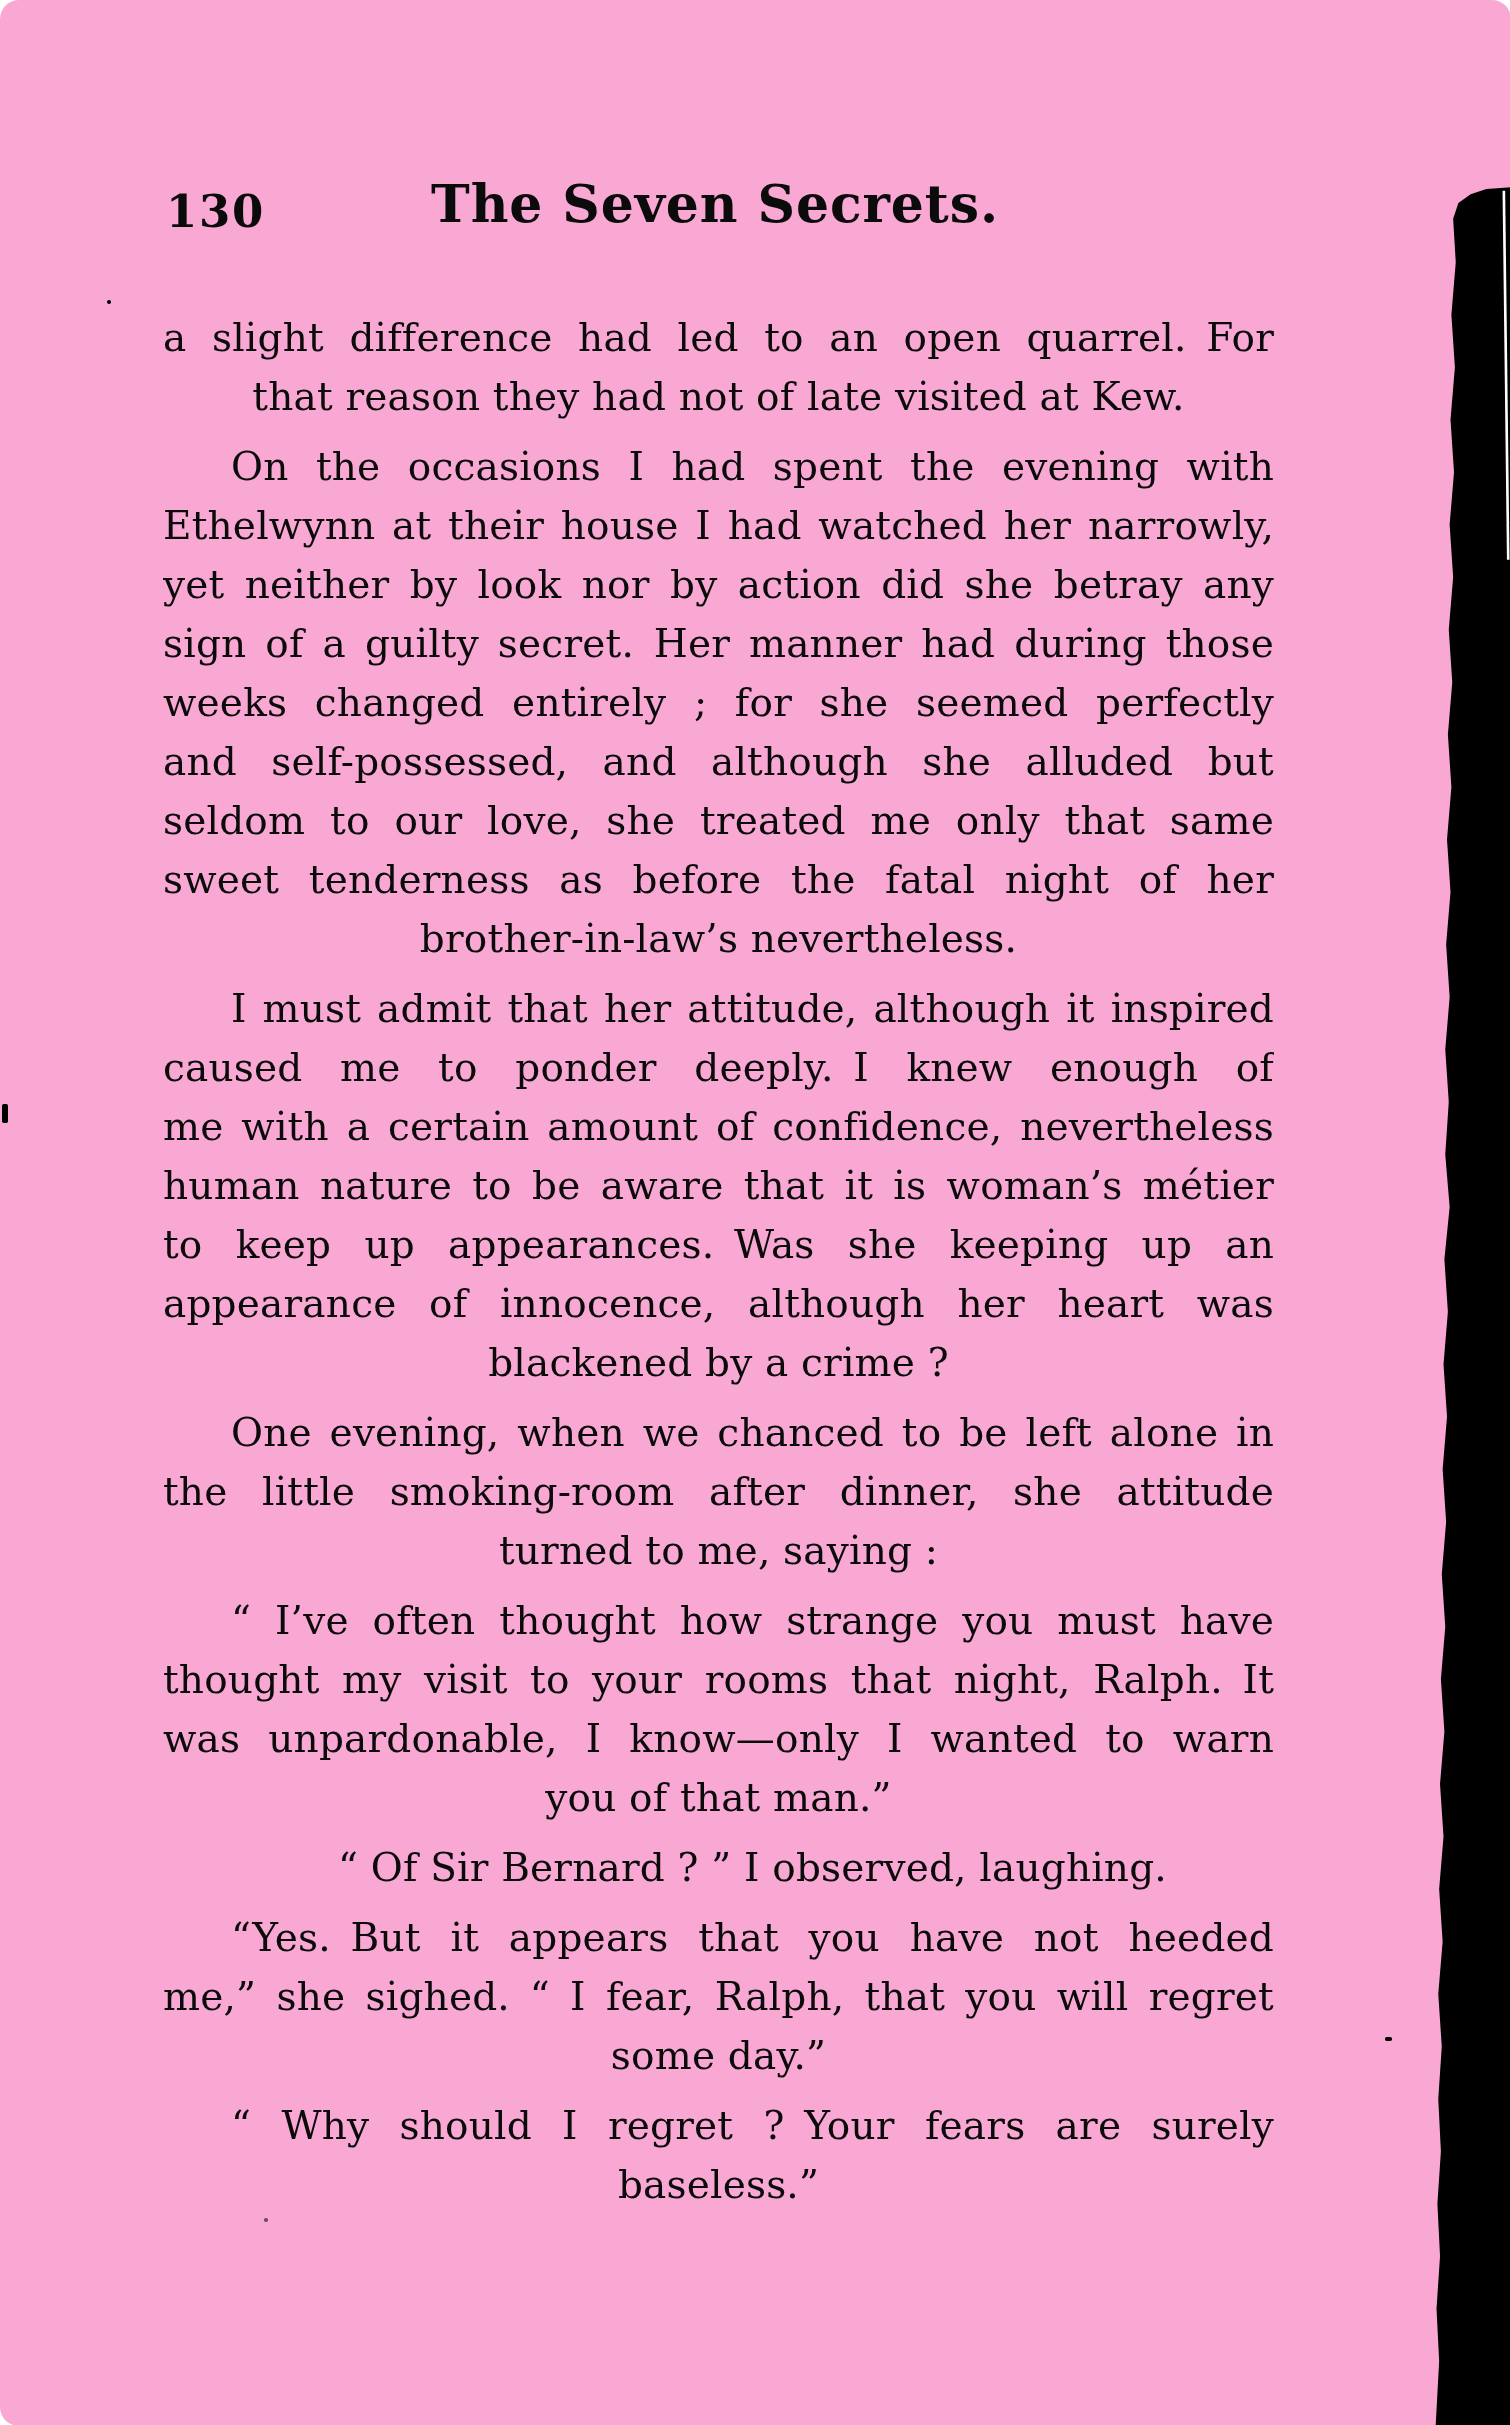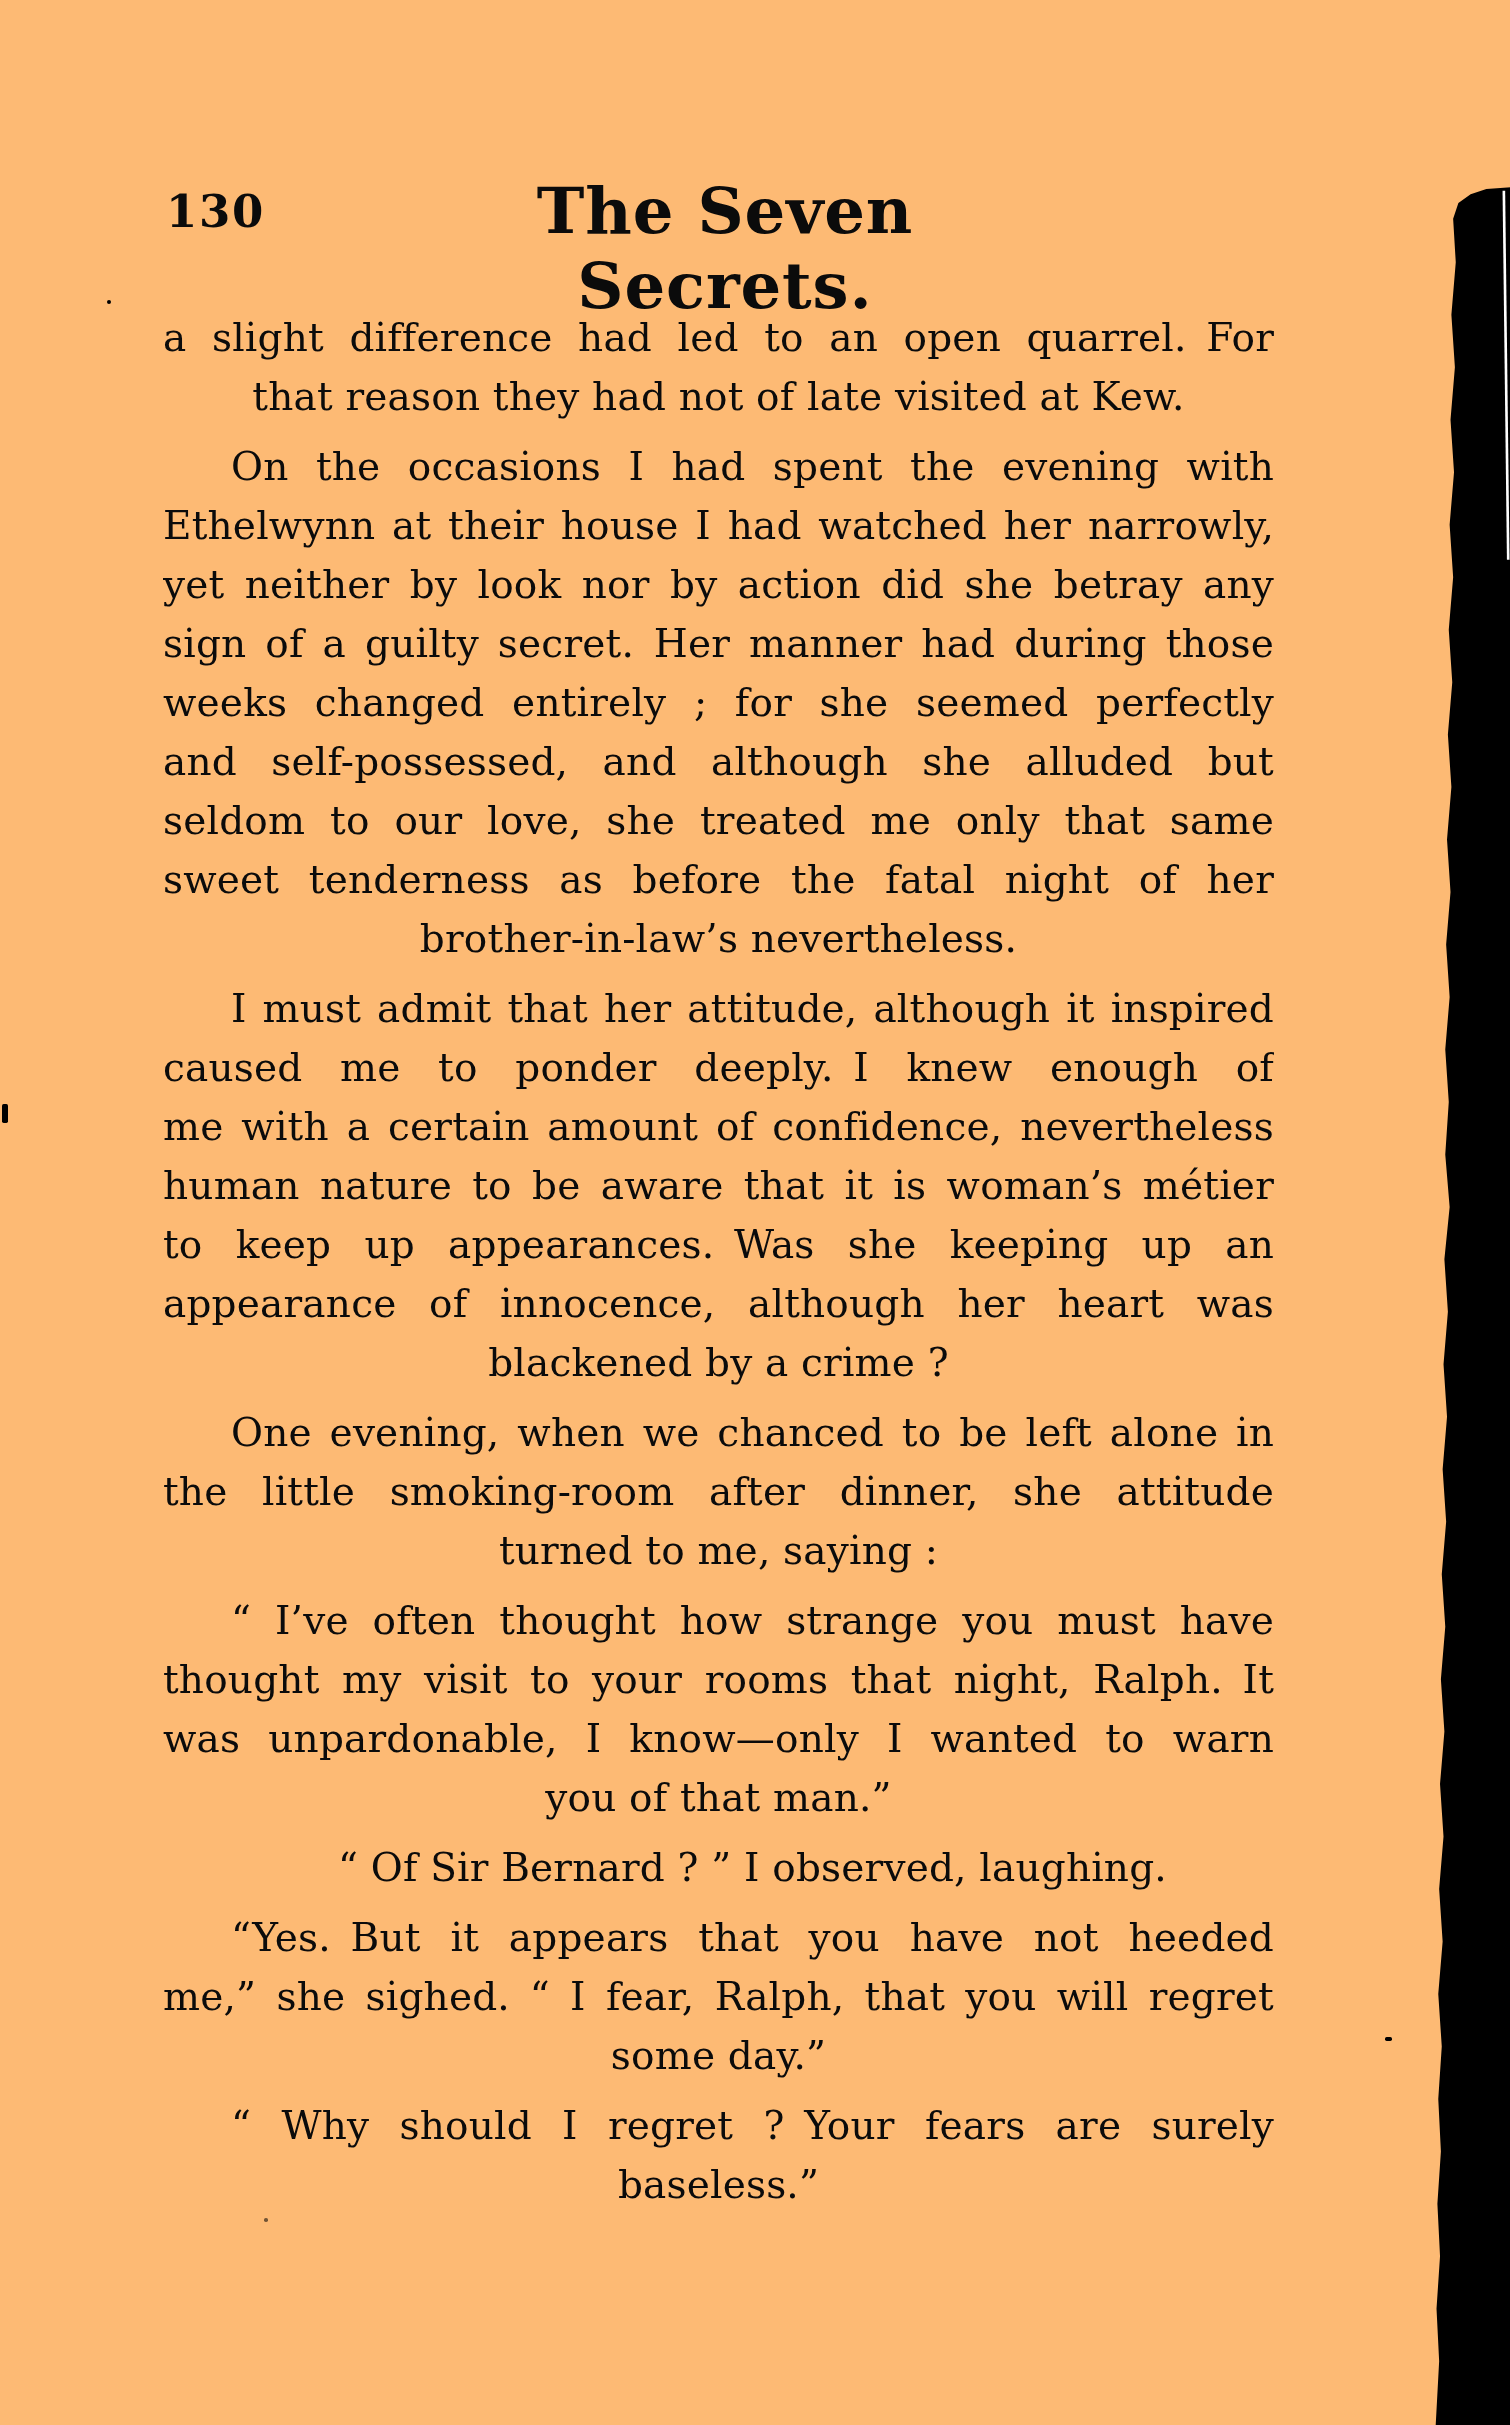--- a/index.html
+++ b/index.html
@@ -4,29 +4,29 @@
 <style>
   html, body { margin: 0; padding: 0; }
   body {
     width: 1511px; height: 2426px;
     background: #ffffff;
     color: #0b0b0b;
     font-family: "DejaVu Serif", serif;
     position: relative;
     overflow: hidden;
   }
-  .page { position: absolute; inset: 0; background: #fdba74; }
+  .page { position: absolute; inset: 0; background: #f9a8d4; border-radius: 19px; }
 
   .pageno {
     position: absolute; left: 166px; top: 185px;
     font-size: 45px; font-weight: bold; letter-spacing: 1.7px;
   }
   .title {
-    position: absolute; left: 410px; top: 173px; width: 630px;
-    font-size: 64px; font-weight: bold;
+    position: absolute; left: 400px; top: 173px; width: 630px;
+    font-size: 52px; font-weight: bold;
     text-align: center;
     letter-spacing: 0.9px;
     
     font-family: "DejaVu Serif", serif;
   }
 
   .bodytext {
     position: absolute; left: 163px; top: 308px; width: 1111px;
   }
   .line {

